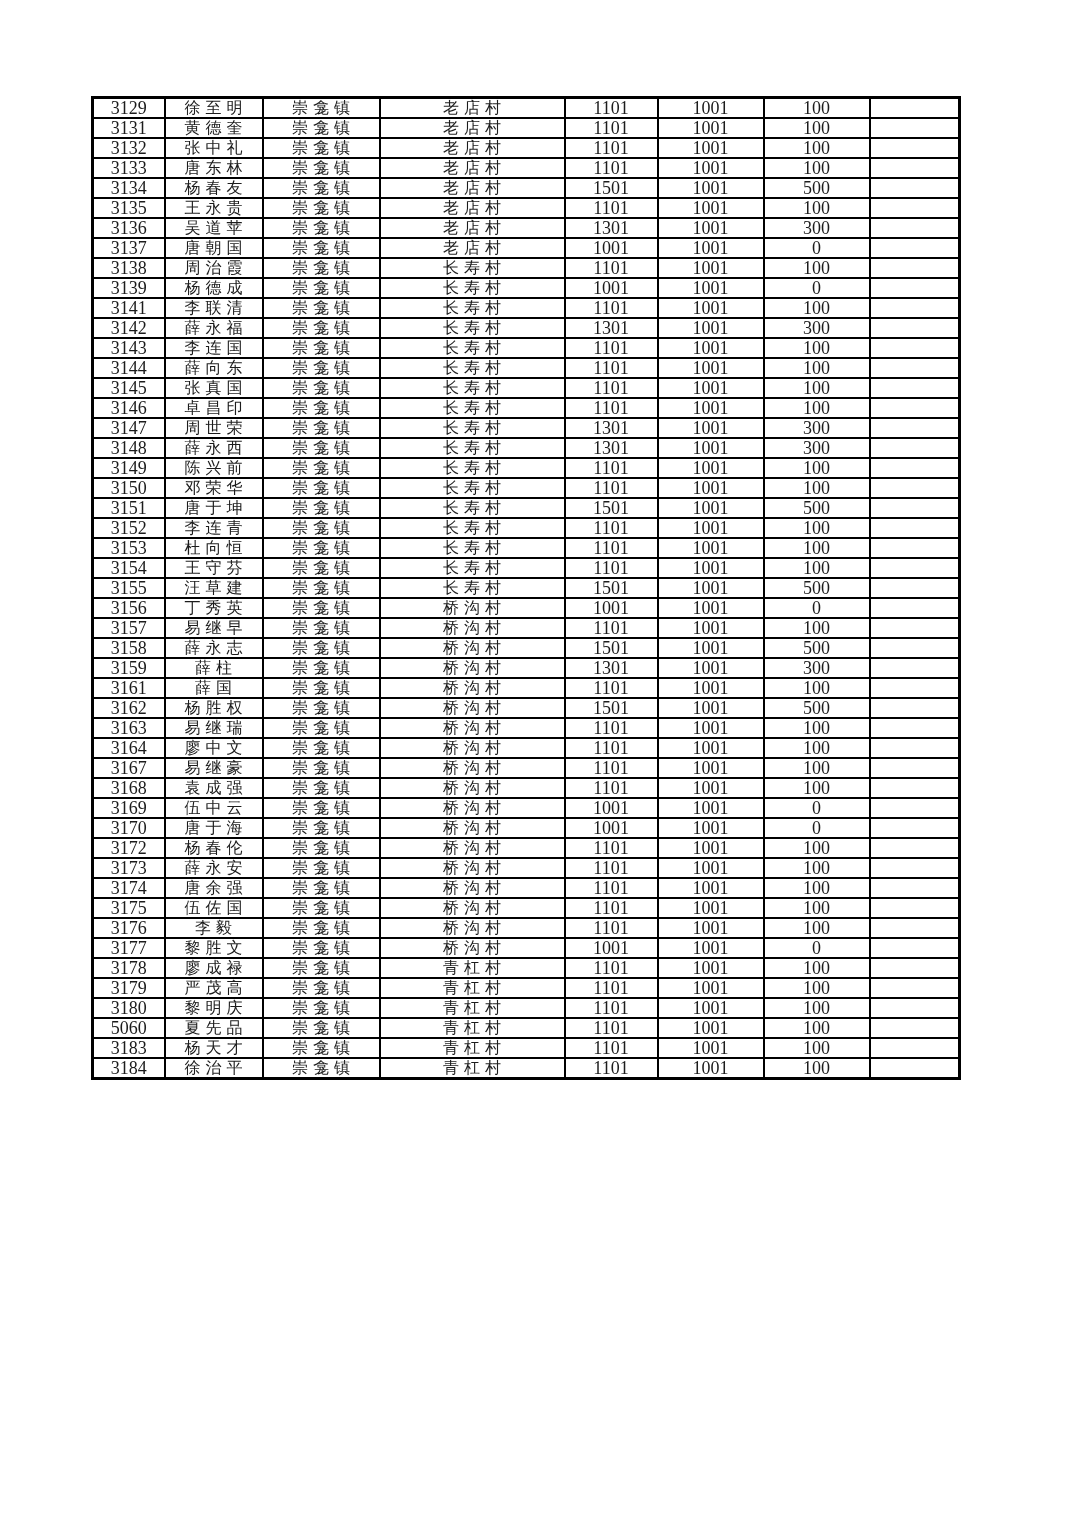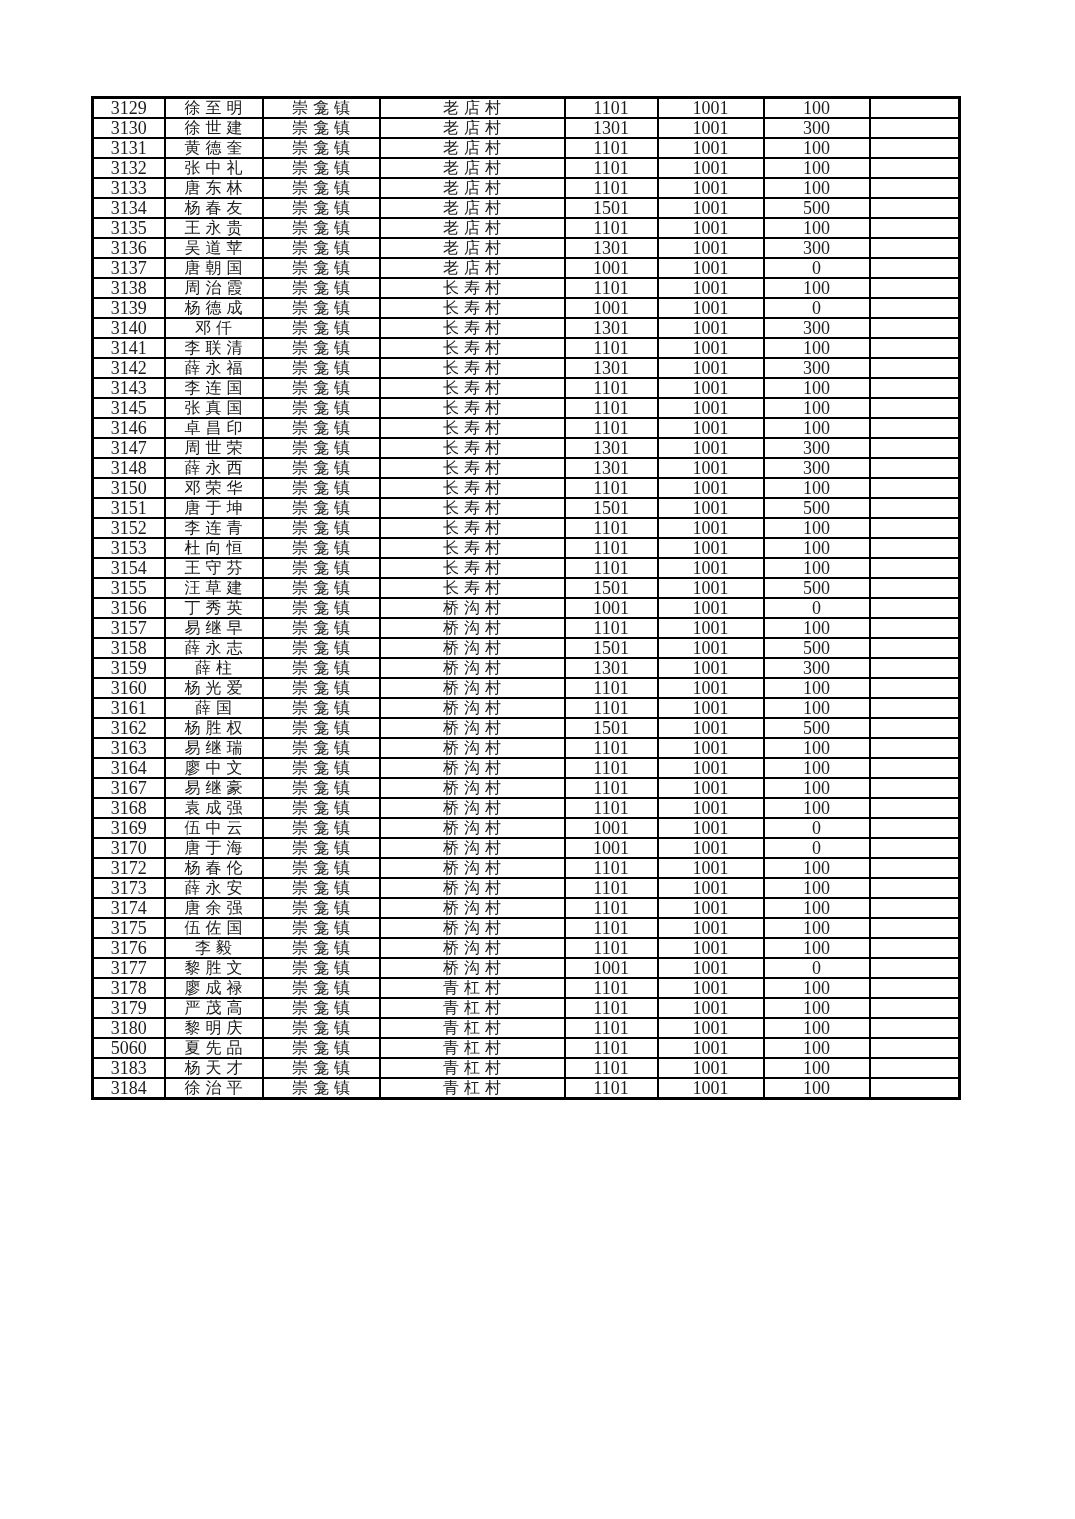--- a/index.html
+++ b/index.html
@@ -70,30 +70,20 @@
           <td>3129</td>
           <td class="cjk">徐至明</td>
           <td class="cjk">崇龛镇</td>
           <td class="cjk">老店村</td>
           <td>1101</td>
           <td>1001</td>
           <td>100</td>
           <td></td>
         </tr>
         <tr>
-          <td>3130</td>
-          <td class="cjk">徐世建</td>
-          <td class="cjk">崇龛镇</td>
-          <td class="cjk">老店村</td>
-          <td>1301</td>
-          <td>1001</td>
-          <td>300</td>
-          <td></td>
-        </tr>
-        <tr>
           <td>3131</td>
           <td class="cjk">黄德奎</td>
           <td class="cjk">崇龛镇</td>
           <td class="cjk">老店村</td>
           <td>1101</td>
           <td>1001</td>
           <td>100</td>
           <td></td>
         </tr>
         <tr>
@@ -170,30 +160,20 @@
           <td>3139</td>
           <td class="cjk">杨德成</td>
           <td class="cjk">崇龛镇</td>
           <td class="cjk">长寿村</td>
           <td>1001</td>
           <td>1001</td>
           <td>0</td>
           <td></td>
         </tr>
         <tr>
-          <td>3140</td>
-          <td class="cjk">邓仟</td>
-          <td class="cjk">崇龛镇</td>
-          <td class="cjk">长寿村</td>
-          <td>1301</td>
-          <td>1001</td>
-          <td>300</td>
-          <td></td>
-        </tr>
-        <tr>
           <td>3141</td>
           <td class="cjk">李联清</td>
           <td class="cjk">崇龛镇</td>
           <td class="cjk">长寿村</td>
           <td>1101</td>
           <td>1001</td>
           <td>100</td>
           <td></td>
         </tr>
         <tr>
@@ -210,20 +190,30 @@
           <td>3143</td>
           <td class="cjk">李连国</td>
           <td class="cjk">崇龛镇</td>
           <td class="cjk">长寿村</td>
           <td>1101</td>
           <td>1001</td>
           <td>100</td>
           <td></td>
         </tr>
         <tr>
+          <td>3144</td>
+          <td class="cjk">薛向东</td>
+          <td class="cjk">崇龛镇</td>
+          <td class="cjk">长寿村</td>
+          <td>1101</td>
+          <td>1001</td>
+          <td>100</td>
+          <td></td>
+        </tr>
+        <tr>
           <td>3145</td>
           <td class="cjk">张真国</td>
           <td class="cjk">崇龛镇</td>
           <td class="cjk">长寿村</td>
           <td>1101</td>
           <td>1001</td>
           <td>100</td>
           <td></td>
         </tr>
         <tr>
@@ -250,20 +240,30 @@
           <td>3148</td>
           <td class="cjk">薛永西</td>
           <td class="cjk">崇龛镇</td>
           <td class="cjk">长寿村</td>
           <td>1301</td>
           <td>1001</td>
           <td>300</td>
           <td></td>
         </tr>
         <tr>
+          <td>3149</td>
+          <td class="cjk">陈兴前</td>
+          <td class="cjk">崇龛镇</td>
+          <td class="cjk">长寿村</td>
+          <td>1101</td>
+          <td>1001</td>
+          <td>100</td>
+          <td></td>
+        </tr>
+        <tr>
           <td>3150</td>
           <td class="cjk">邓荣华</td>
           <td class="cjk">崇龛镇</td>
           <td class="cjk">长寿村</td>
           <td>1101</td>
           <td>1001</td>
           <td>100</td>
           <td></td>
         </tr>
         <tr>
@@ -347,30 +347,20 @@
           <td></td>
         </tr>
         <tr>
           <td>3159</td>
           <td class="cjk">薛柱</td>
           <td class="cjk">崇龛镇</td>
           <td class="cjk">桥沟村</td>
           <td>1301</td>
           <td>1001</td>
           <td>300</td>
-          <td></td>
-        </tr>
-        <tr>
-          <td>3160</td>
-          <td class="cjk">杨光爱</td>
-          <td class="cjk">崇龛镇</td>
-          <td class="cjk">桥沟村</td>
-          <td>1101</td>
-          <td>1001</td>
-          <td>100</td>
           <td></td>
         </tr>
         <tr>
           <td>3161</td>
           <td class="cjk">薛国</td>
           <td class="cjk">崇龛镇</td>
           <td class="cjk">桥沟村</td>
           <td>1101</td>
           <td>1001</td>
           <td>100</td>

